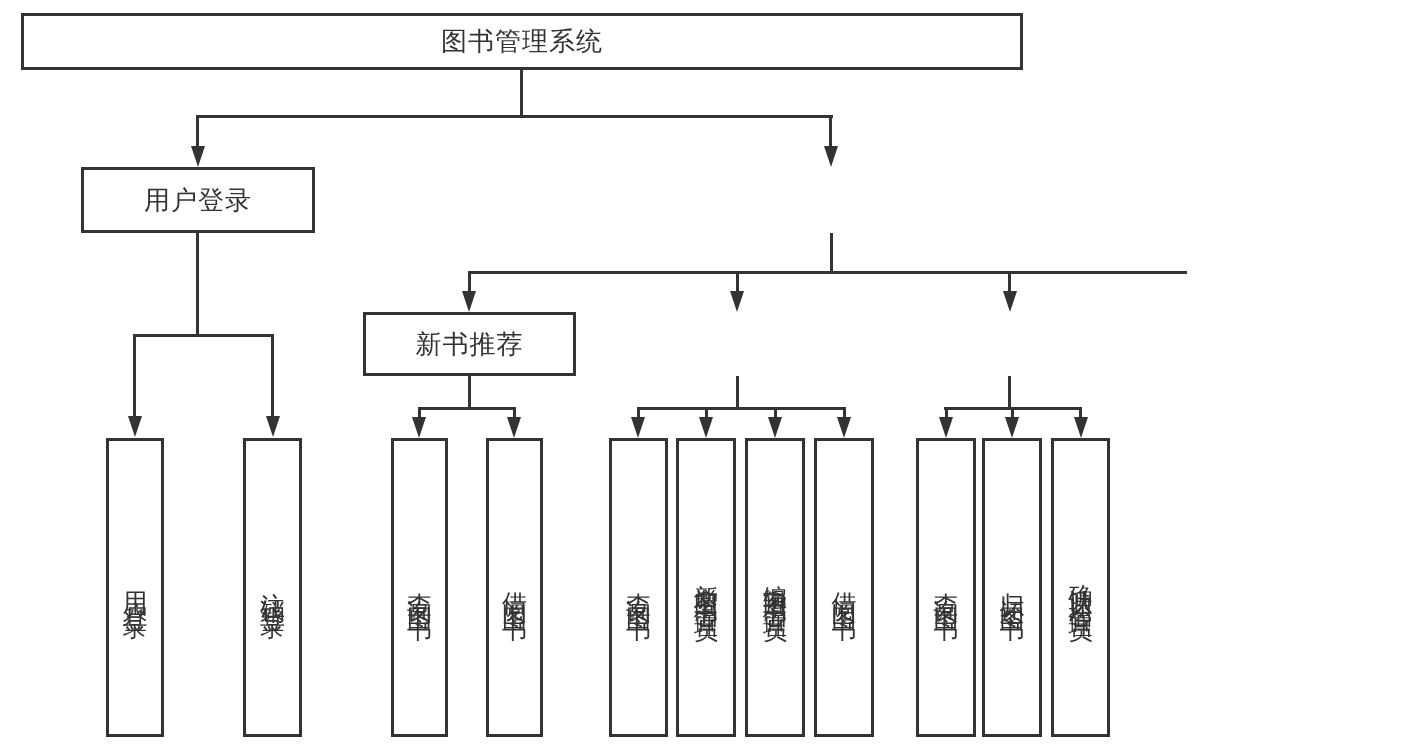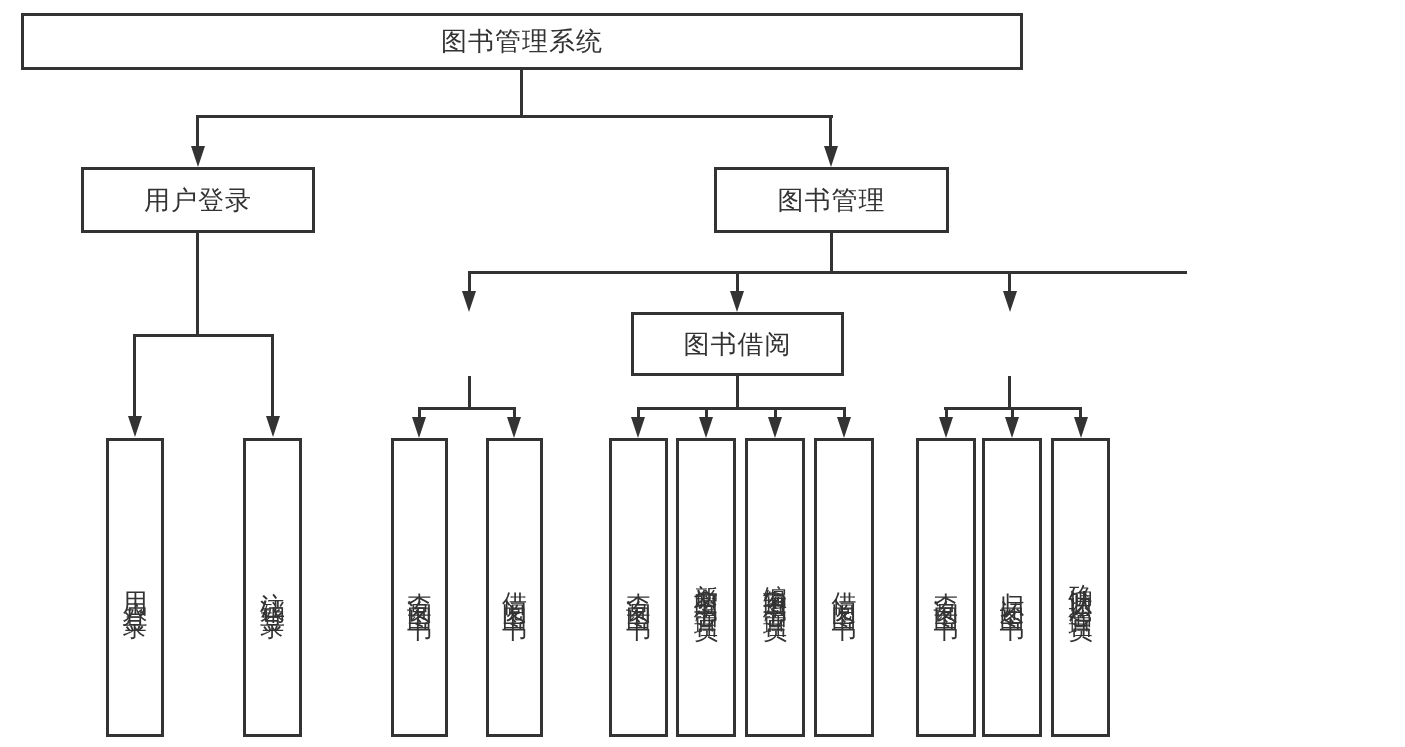--- a/index.html
+++ b/index.html
@@ -100,26 +100,23 @@
       <i class="ar" style="left:1334px;top:417px"></i>
   </div>
 
   <div class="node" style="left:21px;top:13px;width:1002px;height:57px">
     <span>图书管理系统</span>
   </div>
 
   <div class="node" style="left:81px;top:167px;width:234px;height:66px">
     <span>用户登录</span>
   </div>
-  <div class="node" style="left:714px;top:167px;width:235px;height:66px">
-    <span>图书管理</span>
-  </div>
 
-  <div class="node" style="left:631px;top:312px;width:213px;height:64px">
-    <span>图书借阅</span>
+  <div class="node" style="left:363px;top:312px;width:213px;height:64px">
+    <span>新书推荐</span>
   </div>
 
   <div class="node leaf" style="left:106px;top:438px;width:58px;height:299px">
     <span class="vtext">用户登录</span>
   </div>
   <div class="node leaf" style="left:243px;top:438px;width:59px;height:299px">
     <span class="vtext">注销登录</span>
   </div>
 
   <div class="node leaf" style="left:391px;top:438px;width:57px;height:299px">

